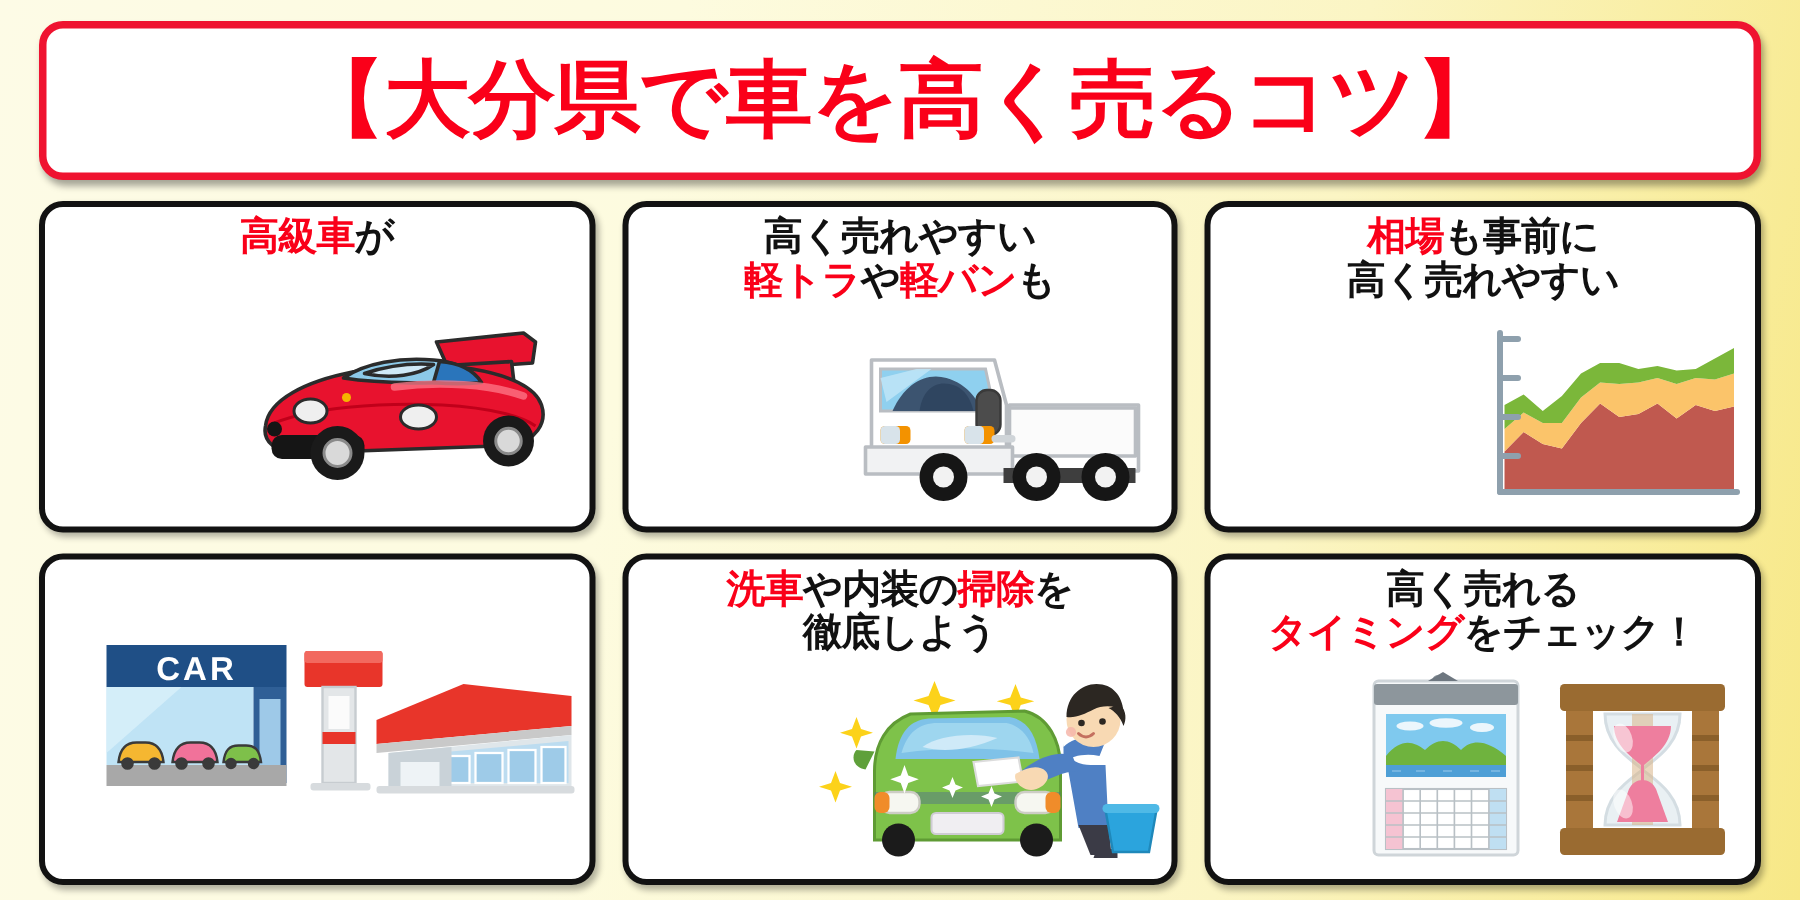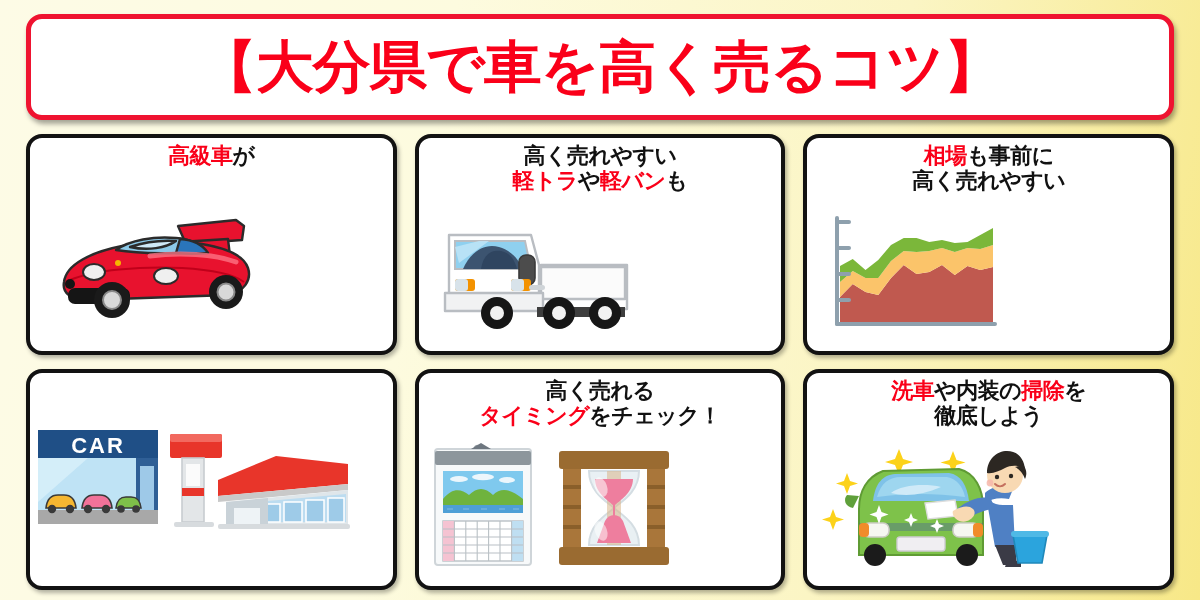--- a/index.html
+++ b/index.html
@@ -37,26 +37,26 @@
     position:relative;
     background:#ffffff;
     border:4px solid #121212;
     border-radius:16px;
     box-shadow:2px 3px 4px rgba(0,0,0,.30);
     overflow:hidden;
     display:flex;flex-direction:column;align-items:center;
   }
   .card-head{padding:6px 6px 0 6px;text-align:center;width:100%;box-sizing:border-box;}
   .card-line{
-    font-size:22px;font-weight:900;line-height:1.12;color:#111111;
+    font-size:26px;font-weight:900;line-height:1.12;color:#111111;
     white-space:nowrap;letter-spacing:-.5px;
     font-family:"DejaVu Sans","Liberation Sans",sans-serif;
   }
   .card-line .hl{color:#fa0019;}
-  .card-art{flex:1;width:100%;display:flex;align-items:center;justify-content:flex-start;}
+  .card-art{flex:1;width:100%;display:flex;align-items:center;justify-content:flex-end;}
   .card-art svg{display:block;}
 </style>
 </head>
 <body>
 
 <div class="infographic">
 
   <div class="title-box">
     <div class="title-text">【大分県で車を高く売るコツ】</div>
   </div>
@@ -214,20 +214,85 @@
             <rect x="204" y="84" width="26" height="16" fill="#eef3f6"></rect>
             <rect x="188" y="100" width="132" height="5" rx="2" fill="#d7dbde"></rect>
           </g>
         </svg>
       </div>
     </div>
 
     <div class="card">
       <div class="card-head">
         <div class="card-line">
+          <span class="hl">洗車</span><span>や内装の</span><span class="hl">掃除</span><span>を</span>
+        </div>
+        <div class="card-line">
+          <span>徹底しよう</span>
+        </div>
+      </div>
+      <div class="card-art">
+        <svg width="250" height="128" viewBox="0 0 250 128" aria-hidden="true">
+
+          <g fill="#fcd21a">
+            <path d="M92 6 l4 10 10 3 -10 3 -4 10 -4 -10 -10 -3 10 -3 z"></path>
+            <path d="M146 8 l3.5 9 9 2.5 -9 2.5 -3.5 9 -3.5 -9 -9 -2.5 9 -2.5 z"></path>
+            <path d="M40 30 l3 8 8 2.5 -8 2.5 -3 8 -3 -8 -8 -2.5 8 -2.5 z"></path>
+            <path d="M26 66 l3 8 8 2.5 -8 2.5 -3 8 -3 -8 -8 -2.5 8 -2.5 z"></path>
+          </g>
+
+          <path d="M52 112 L52 66 C52 48 60 34 76 28 L152 26 C168 30 176 46 176 64 L176 112 Z" fill="#7ec24a" stroke="#5f9b34" stroke-width="2"></path>
+          <path d="M66 58 C68 40 76 32 88 31 L142 30 C154 32 160 42 162 58 Z" fill="#7fc2e8"></path>
+          <path d="M70 54 C74 40 82 34 94 34 L140 34 C150 36 156 44 158 54 C128 50 98 50 70 54 Z" fill="#9ed6ef"></path>
+          <path d="M84 50 C94 42 118 40 134 44 C116 52 98 54 84 50 Z" fill="#cfeaf8"></path>
+          <path d="M52 80 L176 80 L176 88 L52 88 Z" fill="#4f6f8f" opacity=".45"></path>
+          <rect x="90" y="94" width="48" height="14" rx="3" fill="#f0eef2" stroke="#cfccd4" stroke-width="1.4"></rect>
+          <g>
+            <rect x="56" y="80" width="26" height="14" rx="6" fill="#f6f7f1" stroke="#cdcdc5" stroke-width="1.6"></rect>
+            <rect x="52" y="80" width="10" height="14" rx="4" fill="#f08c2a"></rect>
+            <rect x="146" y="80" width="26" height="14" rx="6" fill="#f6f7f1" stroke="#cdcdc5" stroke-width="1.6"></rect>
+            <rect x="166" y="80" width="10" height="14" rx="4" fill="#f08c2a"></rect>
+          </g>
+          <path d="M40 52 c-4 4 -2 12 6 13 l6 -12 z" fill="#5fa03a"></path>
+          <circle cx="68" cy="112" r="11" fill="#1b1b1b"></circle>
+            <circle cx="160" cy="112" r="11" fill="#1b1b1b"></circle>
+
+          <g fill="#ffffff">
+            <path d="M72 62 l2.5 7 7 2.5 -7 2.5 -2.5 7 -2.5 -7 -7 -2.5 7 -2.5 z"></path>
+            <path d="M104 70 l2 5 5 2 -5 2 -2 5 -2 -5 -5 -2 5 -2 z"></path>
+            <path d="M130 76 l2 5 5 2 -5 2 -2 5 -2 -5 -5 -2 5 -2 z"></path>
+          </g>
+
+          <path d="M118 60 l30 -3 3 16 -30 3 z" fill="#ffffff" stroke="#dcdcdc" stroke-width="1.4"></path>
+
+          <g>
+            <path d="M178 48 C178 56 186 62 196 62 L206 62 L208 104 L188 104 Z" fill="#4f80c4"></path>
+            <path d="M188 102 L208 102 L210 122 L196 122 Z" fill="#3b3b46"></path>
+            <path d="M200 118 L214 118 L214 124 L198 124 Z" fill="#3b3b46"></path>
+            <path d="M178 50 c6 -6 20 -10 28 -4 l-4 10 c-10 -2 -18 0 -24 4 z" fill="#4f80c4"></path>
+            <path d="M150 66 c12 -10 26 -14 34 -10 l4 10 c-10 0 -22 6 -32 12 z" fill="#4f80c4"></path>
+            <path d="M146 68 c8 -5 16 -6 20 -2 c4 4 0 10 -6 12 c-8 3 -16 -5 -14 -10 z" fill="#f8d9b3"></path>
+            <circle cx="198" cy="32" r="18" fill="#f8d9b3"></circle>
+            <path d="M180 30 c0 -14 10 -22 20 -22 c11 0 17 8 18 18 c-6 -4 -14 -4 -20 -1 c-6 3 -12 6 -18 5 z" fill="#2c2722"></path>
+            <path d="M216 22 c4 4 4 10 2 14 c-2 -6 -6 -10 -10 -12 z" fill="#2c2722"></path>
+            <circle cx="190" cy="34" r="2.2" fill="#2c2722"></circle>
+              <circle cx="204" cy="33" r="2.2" fill="#2c2722"></circle>
+            <path d="M188 41 c3 3 7 3 10 0" fill="none" stroke="#c4705f" stroke-width="2" stroke-linecap="round"></path>
+            <circle cx="183" cy="40" r="3.4" fill="#f6b6aa" opacity=".85"></circle>
+          </g>
+
+          <path d="M206 92 L240 92 L235 120 L211 120 Z" fill="#2ba4dd" stroke="#1f88ba" stroke-width="1.6"></path>
+          <rect x="204" y="88" width="38" height="6" rx="3" fill="#4fb9e6"></rect>
+        </svg>
+      </div>
+    </div>
+
+    <div class="card">
+      <div class="card-head">
+        <div class="card-line">
           <span>高く売れる</span>
         </div>
         <div class="card-line">
           <span class="hl">タイミング</span><span>をチェック！</span>
         </div>
       </div>
       <div class="card-art">
         <svg width="270" height="128" viewBox="0 0 270 128" aria-hidden="true">
 
           <g>
@@ -288,79 +353,14 @@
             <path d="M176 36 L214 36 C214 50 200 58 195 63 C190 58 176 50 176 36 Z" fill="#ee7e9e"></path>
             <path d="M186 78 C190 70 200 70 204 78 L212 100 L178 100 Z" fill="#ee7e9e"></path>
             <path d="M194 62 L196 62 L196 82 L194 82 Z" fill="#ee7e9e"></path>
             <ellipse cx="182" cy="44" rx="6" ry="10" fill="#ffffff" opacity=".55" transform="rotate(-20 182 44)"></ellipse>
             <ellipse cx="182" cy="88" rx="6" ry="10" fill="#ffffff" opacity=".5" transform="rotate(-20 182 88)"></ellipse>
           </g>
         </svg>
       </div>
     </div>
 
-    <div class="card">
-      <div class="card-head">
-        <div class="card-line">
-          <span class="hl">洗車</span><span>や内装の</span><span class="hl">掃除</span><span>を</span>
-        </div>
-        <div class="card-line">
-          <span>徹底しよう</span>
-        </div>
-      </div>
-      <div class="card-art">
-        <svg width="250" height="128" viewBox="0 0 250 128" aria-hidden="true">
-
-          <g fill="#fcd21a">
-            <path d="M92 6 l4 10 10 3 -10 3 -4 10 -4 -10 -10 -3 10 -3 z"></path>
-            <path d="M146 8 l3.5 9 9 2.5 -9 2.5 -3.5 9 -3.5 -9 -9 -2.5 9 -2.5 z"></path>
-            <path d="M40 30 l3 8 8 2.5 -8 2.5 -3 8 -3 -8 -8 -2.5 8 -2.5 z"></path>
-            <path d="M26 66 l3 8 8 2.5 -8 2.5 -3 8 -3 -8 -8 -2.5 8 -2.5 z"></path>
-          </g>
-
-          <path d="M52 112 L52 66 C52 48 60 34 76 28 L152 26 C168 30 176 46 176 64 L176 112 Z" fill="#7ec24a" stroke="#5f9b34" stroke-width="2"></path>
-          <path d="M66 58 C68 40 76 32 88 31 L142 30 C154 32 160 42 162 58 Z" fill="#7fc2e8"></path>
-          <path d="M70 54 C74 40 82 34 94 34 L140 34 C150 36 156 44 158 54 C128 50 98 50 70 54 Z" fill="#9ed6ef"></path>
-          <path d="M84 50 C94 42 118 40 134 44 C116 52 98 54 84 50 Z" fill="#cfeaf8"></path>
-          <path d="M52 80 L176 80 L176 88 L52 88 Z" fill="#4f6f8f" opacity=".45"></path>
-          <rect x="90" y="94" width="48" height="14" rx="3" fill="#f0eef2" stroke="#cfccd4" stroke-width="1.4"></rect>
-          <g>
-            <rect x="56" y="80" width="26" height="14" rx="6" fill="#f6f7f1" stroke="#cdcdc5" stroke-width="1.6"></rect>
-            <rect x="52" y="80" width="10" height="14" rx="4" fill="#f08c2a"></rect>
-            <rect x="146" y="80" width="26" height="14" rx="6" fill="#f6f7f1" stroke="#cdcdc5" stroke-width="1.6"></rect>
-            <rect x="166" y="80" width="10" height="14" rx="4" fill="#f08c2a"></rect>
-          </g>
-          <path d="M40 52 c-4 4 -2 12 6 13 l6 -12 z" fill="#5fa03a"></path>
-          <circle cx="68" cy="112" r="11" fill="#1b1b1b"></circle>
-            <circle cx="160" cy="112" r="11" fill="#1b1b1b"></circle>
-
-          <g fill="#ffffff">
-            <path d="M72 62 l2.5 7 7 2.5 -7 2.5 -2.5 7 -2.5 -7 -7 -2.5 7 -2.5 z"></path>
-            <path d="M104 70 l2 5 5 2 -5 2 -2 5 -2 -5 -5 -2 5 -2 z"></path>
-            <path d="M130 76 l2 5 5 2 -5 2 -2 5 -2 -5 -5 -2 5 -2 z"></path>
-          </g>
-
-          <path d="M118 60 l30 -3 3 16 -30 3 z" fill="#ffffff" stroke="#dcdcdc" stroke-width="1.4"></path>
-
-          <g>
-            <path d="M178 48 C178 56 186 62 196 62 L206 62 L208 104 L188 104 Z" fill="#4f80c4"></path>
-            <path d="M188 102 L208 102 L210 122 L196 122 Z" fill="#3b3b46"></path>
-            <path d="M200 118 L214 118 L214 124 L198 124 Z" fill="#3b3b46"></path>
-            <path d="M178 50 c6 -6 20 -10 28 -4 l-4 10 c-10 -2 -18 0 -24 4 z" fill="#4f80c4"></path>
-            <path d="M150 66 c12 -10 26 -14 34 -10 l4 10 c-10 0 -22 6 -32 12 z" fill="#4f80c4"></path>
-            <path d="M146 68 c8 -5 16 -6 20 -2 c4 4 0 10 -6 12 c-8 3 -16 -5 -14 -10 z" fill="#f8d9b3"></path>
-            <circle cx="198" cy="32" r="18" fill="#f8d9b3"></circle>
-            <path d="M180 30 c0 -14 10 -22 20 -22 c11 0 17 8 18 18 c-6 -4 -14 -4 -20 -1 c-6 3 -12 6 -18 5 z" fill="#2c2722"></path>
-            <path d="M216 22 c4 4 4 10 2 14 c-2 -6 -6 -10 -10 -12 z" fill="#2c2722"></path>
-            <circle cx="190" cy="34" r="2.2" fill="#2c2722"></circle>
-              <circle cx="204" cy="33" r="2.2" fill="#2c2722"></circle>
-            <path d="M188 41 c3 3 7 3 10 0" fill="none" stroke="#c4705f" stroke-width="2" stroke-linecap="round"></path>
-            <circle cx="183" cy="40" r="3.4" fill="#f6b6aa" opacity=".85"></circle>
-          </g>
-
-          <path d="M206 92 L240 92 L235 120 L211 120 Z" fill="#2ba4dd" stroke="#1f88ba" stroke-width="1.6"></path>
-          <rect x="204" y="88" width="38" height="6" rx="3" fill="#4fb9e6"></rect>
-        </svg>
-      </div>
-    </div>
-
   </div>
 </div>
 
 </body></html>

